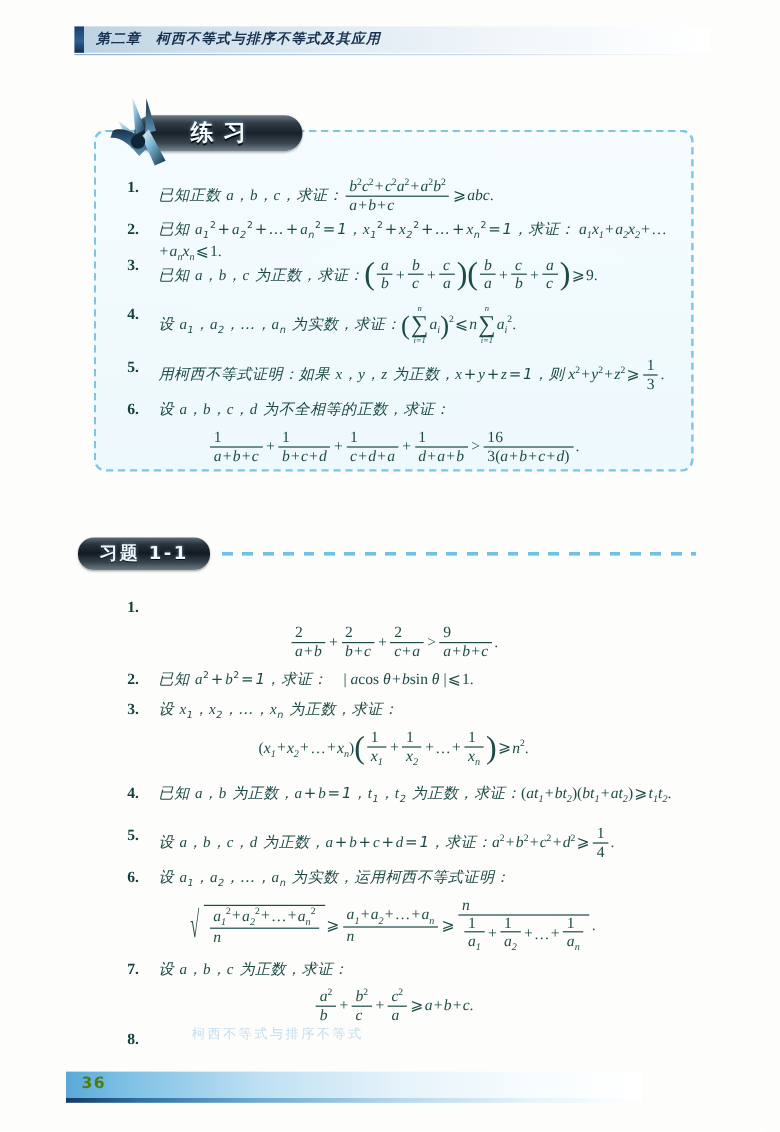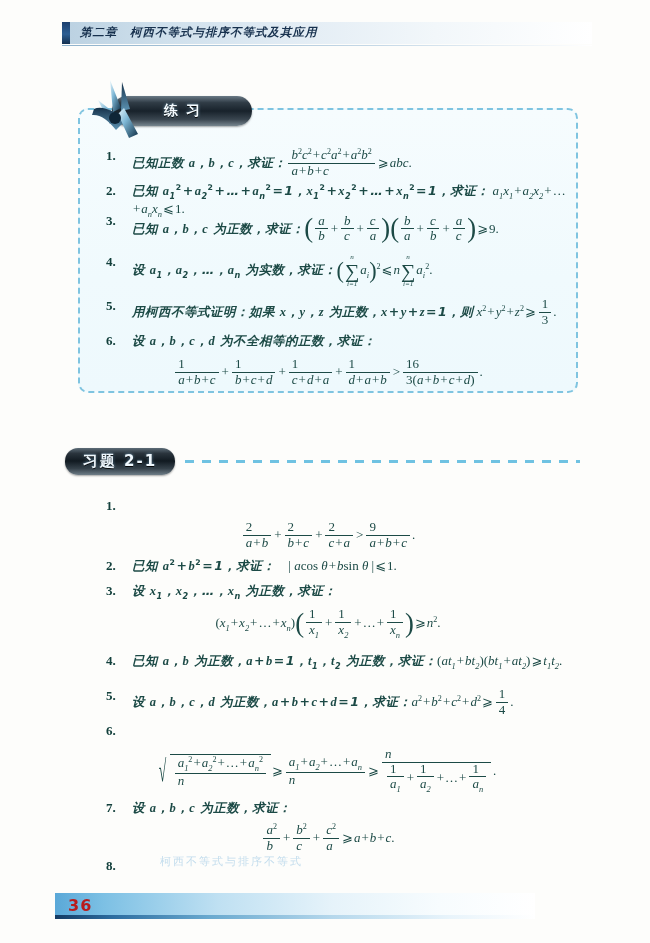--- a/index.html
+++ b/index.html
@@ -67,21 +67,21 @@
     background: linear-gradient(180deg,
       #6a7a86 0%, #303c46 22%, #18222b 50%, #39454f 78%, #77868f 100%);
     box-shadow: 0 1px 2px rgba(0,0,0,.35);
     z-index: 4;
   }
   .practice-badge-text {
     position: absolute;
     left: 0; top: 0; width: 100%; height: 100%;
     display: flex; align-items: center; justify-content: center;
     color: #f4fbff;
-    font-size: 14px;
+    font-size: 19px;
     font-weight: bold;
     letter-spacing: 8px;
     text-indent: 8px;
     text-shadow: 0 1px 1px #000, 0 0 3px rgba(160,220,255,.65);
     font-family: "DejaVu Sans", sans-serif;
   }
   .practice-deco {
     position: absolute;
     left: 80px; top: 78px;
     width: 80px; height: 68px;
@@ -128,21 +128,21 @@
     position: absolute;
     left: -26px; top: 0;
     font-weight: bold;
     font-size: 13px;
     color: #13403c;
     font-family: "Liberation Serif", serif;
   }
   .zh {
     font-family: "DejaVu Sans", sans-serif;
     font-size: 12.5px;
-    font-weight: bold;
+    font-weight: normal;
     font-style: italic;
     letter-spacing: .5px;
     margin-top: 48px;
   }
   .mi { font-style: italic; font-family: "Liberation Serif", serif; }
   .op { font-style: normal; padding: 0 1px; }
   sub { font-size: .65em; font-style: italic; }
   sup { font-size: .62em; font-style: normal; }
 
   
@@ -230,23 +230,23 @@
   .footer-underline {
     position: absolute;
     left: 55px; top: 915px;
     width: 480px; height: 4px;
     background: linear-gradient(90deg,
       #143a63 0%, #2d6da0 12%, #69a9cf 32%, #b6d8ec 58%, #e8f4fb 82%, #ffffff 100%);
   }
   .page-num {
     position: absolute;
     left: 68px; top: 896px;
-    font-size: 16px;
-    font-weight: bold;
-    color: #b91c1c;
+    font-size: 13px;
+    font-weight: bold;
+    color: #4d7c0f;
     font-family: "DejaVu Sans", sans-serif;
     letter-spacing: 1px;
   }
   .footer-ghost {
     position: absolute;
     left: 160px; top: 854px;
     font-size: 11px;
     color: #c3dded;
     letter-spacing: 2px;
     font-family: "DejaVu Sans", sans-serif;
@@ -317,21 +317,21 @@
 
   <div class="prob" style="left:132px; top:333px; width:440px;">
     <span class="num">6.</span>
     <span class="zh">设 <span class="mi">a</span>，<span class="mi">b</span>，<span class="mi">c</span>，<span class="mi">d</span> 为不全相等的正数，求证：</span>
   </div>
   <div class="ctr" style="left:78px; top:358px; width:500px;">
     <span class="frac"><span class="n">1</span><span class="d"><span class="mi">a</span><span class="op">+</span><span class="mi">b</span><span class="op">+</span><span class="mi">c</span></span></span><span class="op">+</span><span class="frac"><span class="n">1</span><span class="d"><span class="mi">b</span><span class="op">+</span><span class="mi">c</span><span class="op">+</span><span class="mi">d</span></span></span><span class="op">+</span><span class="frac"><span class="n">1</span><span class="d"><span class="mi">c</span><span class="op">+</span><span class="mi">d</span><span class="op">+</span><span class="mi">a</span></span></span><span class="op">+</span><span class="frac"><span class="n">1</span><span class="d"><span class="mi">d</span><span class="op">+</span><span class="mi">a</span><span class="op">+</span><span class="mi">b</span></span></span><span class="op">&gt;</span><span class="frac"><span class="n">16</span><span class="d">3(<span class="mi">a</span><span class="op">+</span><span class="mi">b</span><span class="op">+</span><span class="mi">c</span><span class="op">+</span><span class="mi">d</span>)</span></span>.
   </div>
 
   <div class="hw-badge">
-    <div class="hw-badge-text">习题 2-1</div>
+    <div class="hw-badge-text">习题 1-1</div>
   </div>
   <div class="hw-dashes"></div>
 
   <div class="prob" style="left:132px; top:498px; width:430px;">
     <span class="num">1.</span>
   </div>
   <div class="ctr" style="left:78px; top:521px; width:500px;">
     <span class="frac"><span class="n">2</span><span class="d"><span class="mi">a</span><span class="op">+</span><span class="mi">b</span></span></span><span class="op">+</span><span class="frac"><span class="n">2</span><span class="d"><span class="mi">b</span><span class="op">+</span><span class="mi">c</span></span></span><span class="op">+</span><span class="frac"><span class="n">2</span><span class="d"><span class="mi">c</span><span class="op">+</span><span class="mi">a</span></span></span><span class="op">&gt;</span><span class="frac"><span class="n">9</span><span class="d"><span class="mi">a</span><span class="op">+</span><span class="mi">b</span><span class="op">+</span><span class="mi">c</span></span></span>.
   </div>
 
@@ -353,20 +353,21 @@
     <span class="zh">已知 <span class="mi">a</span>，<span class="mi">b</span> 为正数，<span class="mi">a</span><span class="op">+</span><span class="mi">b</span><span class="op">=</span>1，<span class="mi">t</span><sub>1</sub>，<span class="mi">t</span><sub>2</sub> 为正数，求证：</span><span>(<span class="mi">at</span><sub>1</sub><span class="op">+</span><span class="mi">bt</span><sub>2</sub>)(<span class="mi">bt</span><sub>1</sub><span class="op">+</span><span class="mi">at</span><sub>2</sub>)<span class="op">⩾</span><span class="mi">t</span><sub>1</sub><span class="mi">t</span><sub>2</sub>.</span>
   </div>
 
   <div class="prob" style="left:132px; top:688px; width:445px;">
     <span class="num">5.</span>
     <span class="zh">设 <span class="mi">a</span>，<span class="mi">b</span>，<span class="mi">c</span>，<span class="mi">d</span> 为正数，<span class="mi">a</span><span class="op">+</span><span class="mi">b</span><span class="op">+</span><span class="mi">c</span><span class="op">+</span><span class="mi">d</span><span class="op">=</span>1，求证：</span><span><span class="mi">a</span><sup>2</sup><span class="op">+</span><span class="mi">b</span><sup>2</sup><span class="op">+</span><span class="mi">c</span><sup>2</sup><span class="op">+</span><span class="mi">d</span><sup>2</sup><span class="op">⩾</span><span class="frac"><span class="n">1</span><span class="d">4</span></span>.</span>
   </div>
 
   <div class="prob" style="left:132px; top:723px; width:445px;">
     <span class="num">6.</span>
+    <span class="zh">设 <span class="mi">a</span><sub>1</sub>，<span class="mi">a</span><sub>2</sub>，…，<span class="mi">a</span><sub>n</sub> 为实数，运用柯西不等式证明：</span>
   </div>
   <div class="ctr" style="left:78px; top:748px; width:500px;">
     <span class="sqrt"><span class="rad"><span class="frac"><span class="n"><span class="mi">a</span><sub>1</sub><sup>2</sup><span class="op">+</span><span class="mi">a</span><sub>2</sub><sup>2</sup><span class="op">+</span>…<span class="op">+</span><span class="mi">a</span><sub>n</sub><sup>2</sup></span><span class="d"><span class="mi">n</span></span></span></span></span><span class="op">⩾</span><span class="frac"><span class="n"><span class="mi">a</span><sub>1</sub><span class="op">+</span><span class="mi">a</span><sub>2</sub><span class="op">+</span>…<span class="op">+</span><span class="mi">a</span><sub>n</sub></span><span class="d"><span class="mi">n</span></span></span><span class="op">⩾</span><span class="frac"><span class="n"><span class="mi">n</span></span><span class="d"><span class="frac"><span class="n">1</span><span class="d"><span class="mi">a</span><sub>1</sub></span></span><span class="op">+</span><span class="frac"><span class="n">1</span><span class="d"><span class="mi">a</span><sub>2</sub></span></span><span class="op">+</span>…<span class="op">+</span><span class="frac"><span class="n">1</span><span class="d"><span class="mi">a</span><sub>n</sub></span></span></span></span>.
   </div>
 
   <div class="prob" style="left:132px; top:800px; width:430px;">
     <span class="num">7.</span>
     <span class="zh">设 <span class="mi">a</span>，<span class="mi">b</span>，<span class="mi">c</span> 为正数，求证：</span>
   </div>
   <div class="ctr" style="left:78px; top:823px; width:500px;">

